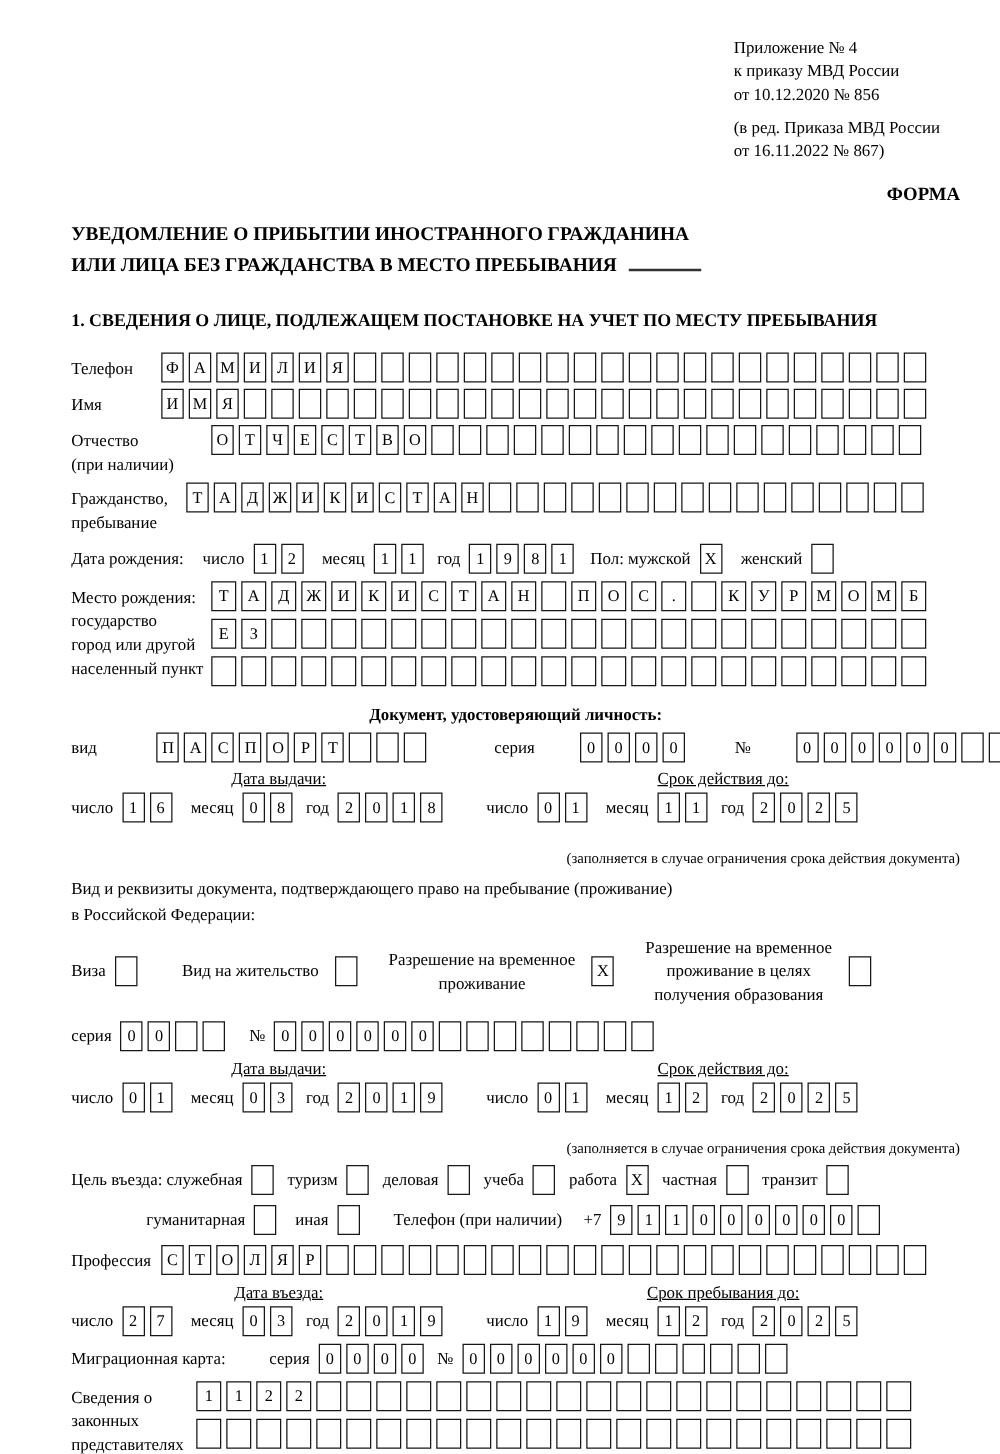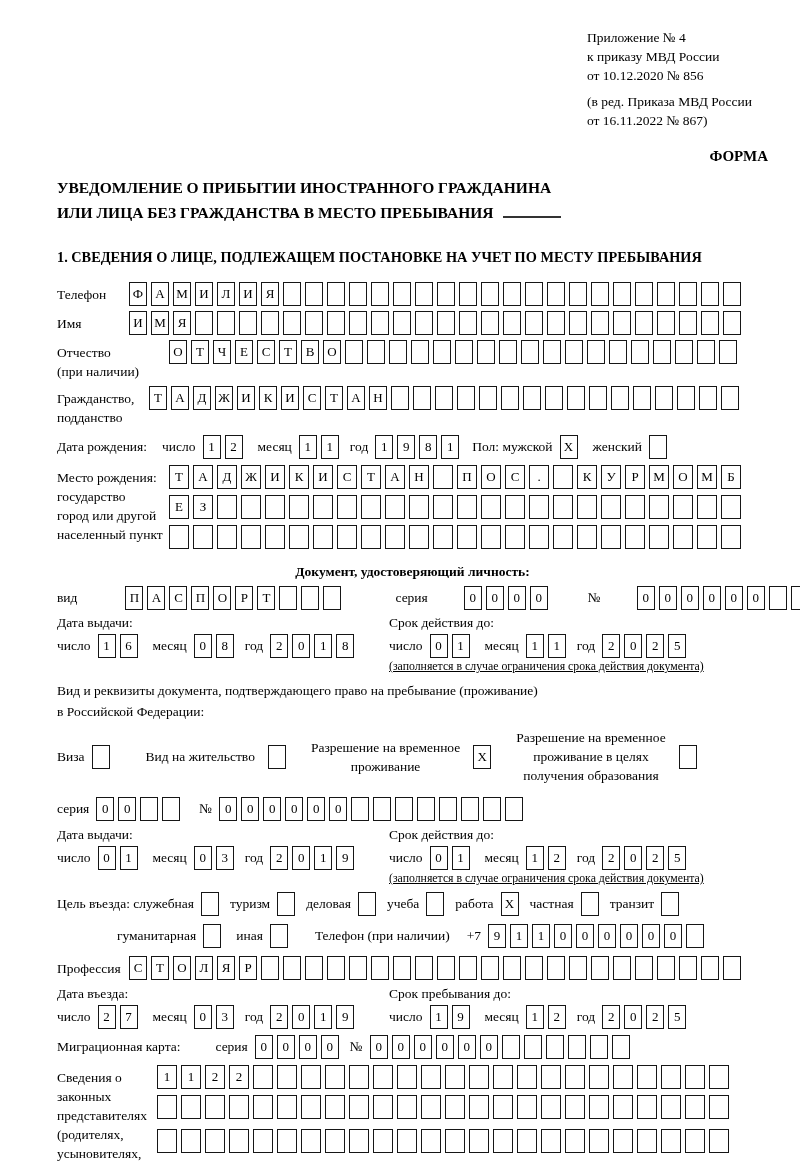--- a/index.html
+++ b/index.html
@@ -24,22 +24,22 @@
   .cell.w{width:20px;}
   .pl{display:flex;align-items:center;column-gap:7px;flex-wrap:nowrap;}
   .pl.top{align-items:center;}
   .pl .txt{white-space:nowrap;}
   .mlc{text-align:center;line-height:19px;white-space:nowrap;}
   .center-b{text-align:center;font-weight:bold;margin:4px 0 6px;}
   .para{line-height:21px;margin:4px 0 6px;}
   .datecols{display:flex;margin:2px 0 6px;}
   .dcol.l{flex:none;width:332px;}
   .dcol.r{flex:1;}
-  .dcol .dtitle{text-align:left;margin-bottom:3px;}
-  .capt{font-size:11.8px;margin-top:1px;text-align:left;white-space:nowrap;text-decoration:underline;}
+  .dcol .dtitle{text-align:center;margin-bottom:3px;text-decoration:underline;}
+  .capt{font-size:11.8px;margin-top:21px;text-align:right;white-space:nowrap;}
 </style>
 </head>
 <body>
 
 <div class="page">
   <div class="hdr">
     <div>Приложение № 4</div>
     <div>к приказу МВД России</div>
     <div>от 10.12.2020 № 856</div>
     <div class="g">(в ред. Приказа МВД России</div>
@@ -152,21 +152,21 @@
           <span class="cell"></span>
           <span class="cell"></span>
           <span class="cell"></span>
           <span class="cell"></span>
           <span class="cell"></span>
         </span>
       </div>
       <div class="row">
         <div class="lbl" style="width: 92px;">
           <div>Гражданство,</div>
-          <div>подданство</div>
+          <div>пребывание</div>
         </div>
         <span class="cg">
           <span class="cell">Т</span>
           <span class="cell">А</span>
           <span class="cell">Д</span>
           <span class="cell">Ж</span>
           <span class="cell">И</span>
           <span class="cell">К</span>
           <span class="cell">И</span>
           <span class="cell">С</span>

